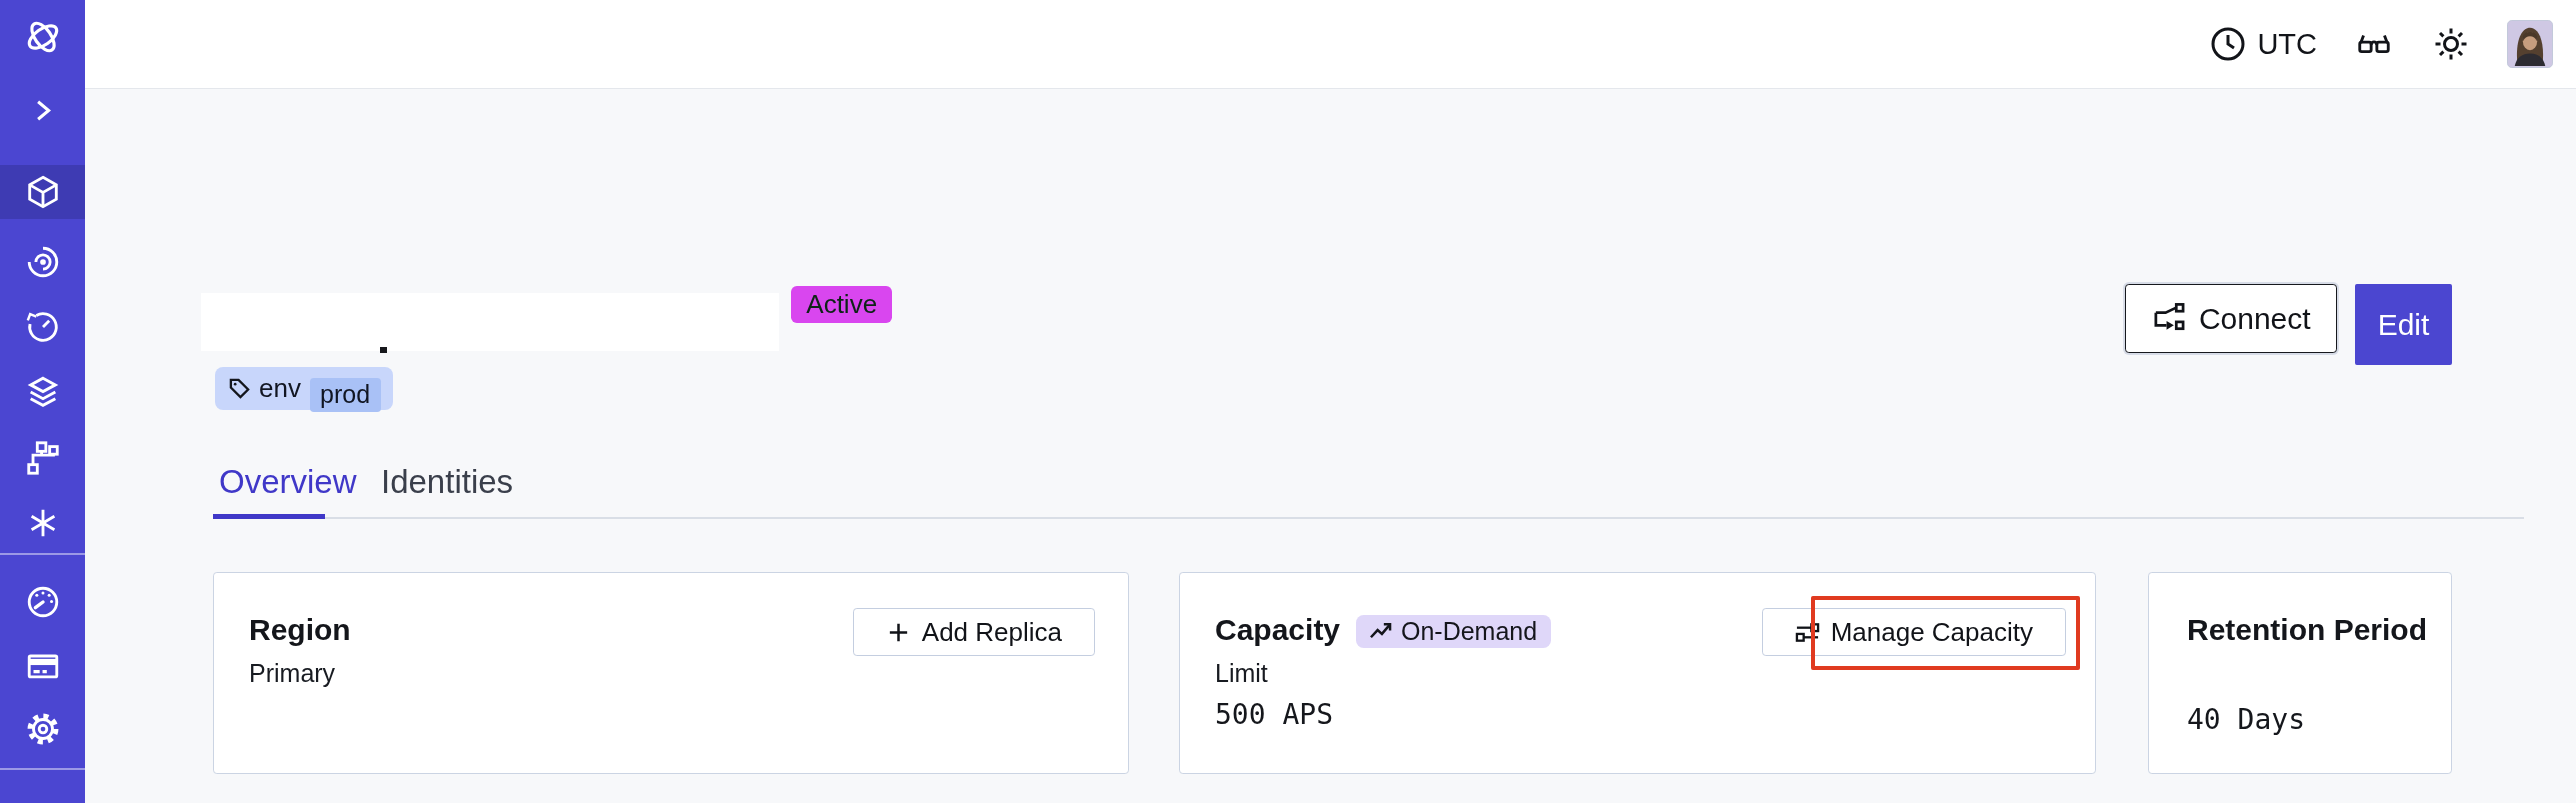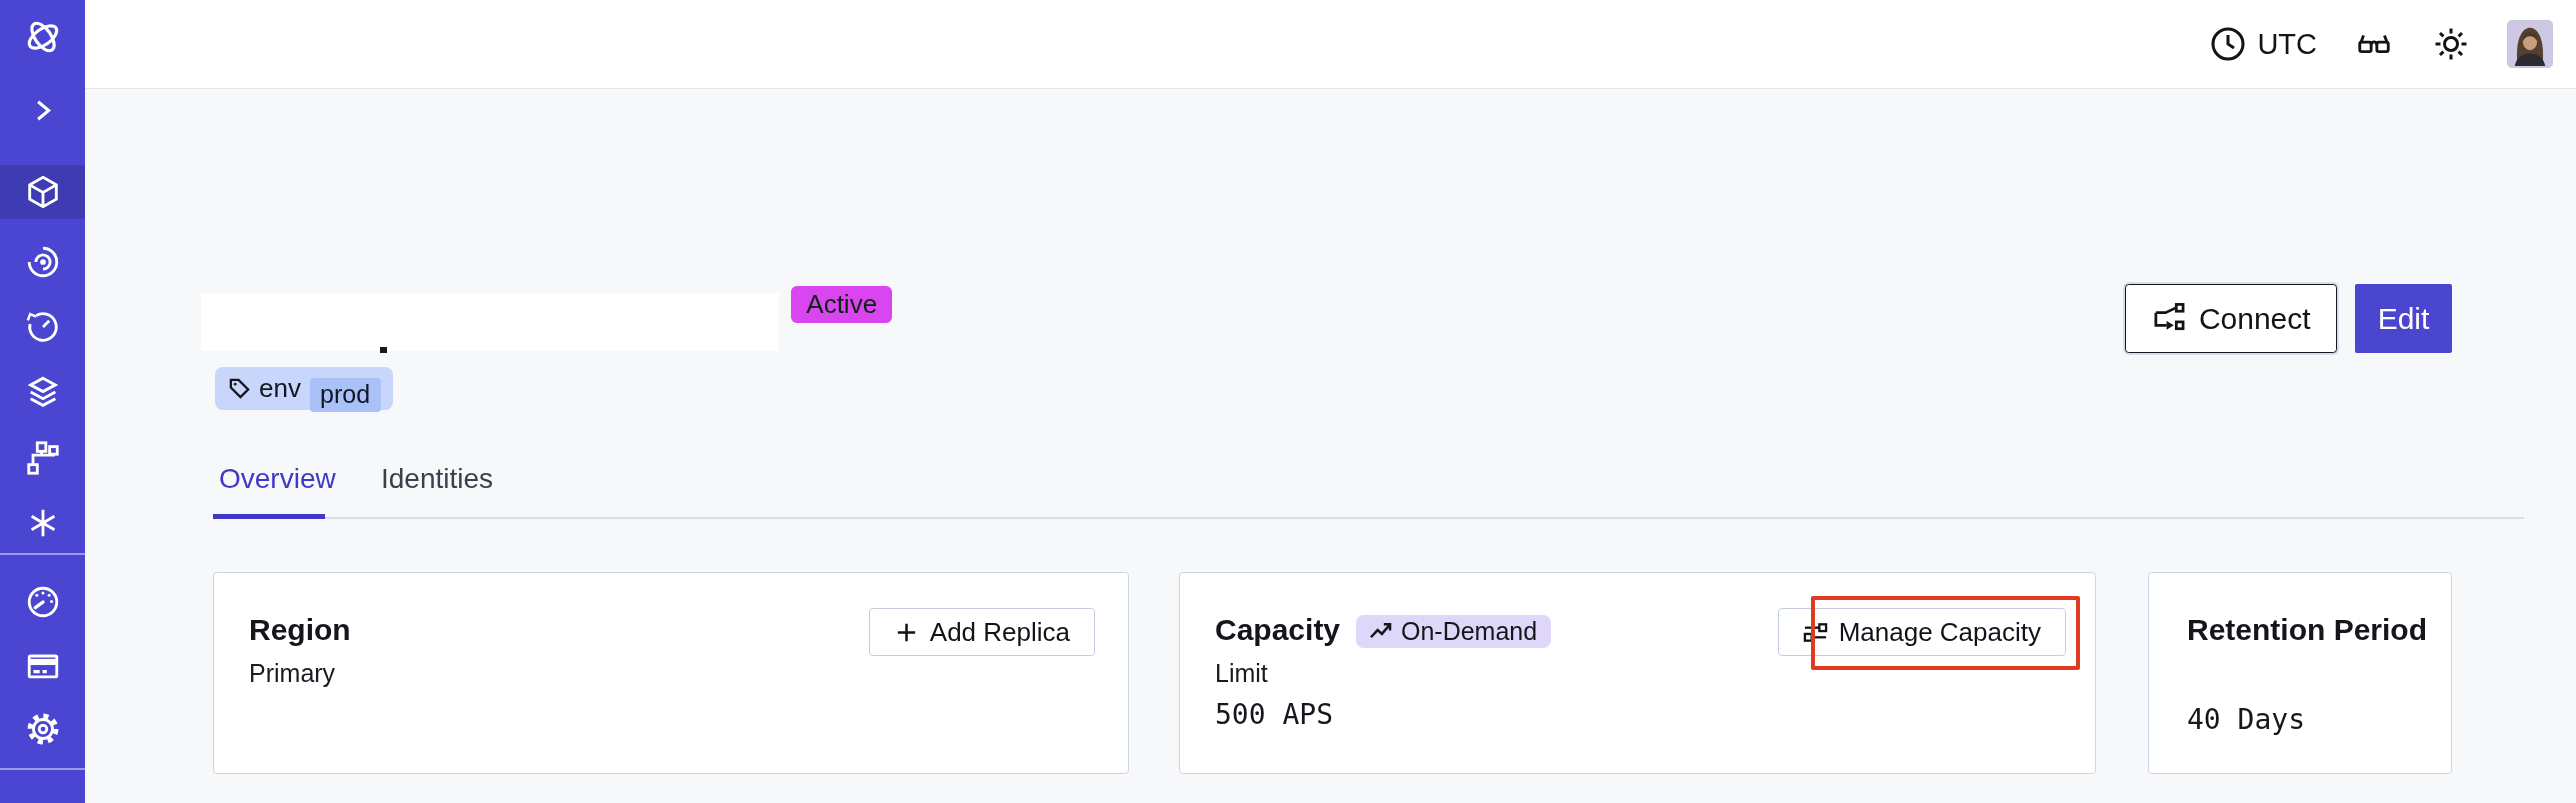--- a/index.html
+++ b/index.html
@@ -37,41 +37,41 @@
               background:#C8D6FB; border-radius:8px; display:flex; align-items:center; gap:8.6px;
               font-size:26px; color:#121622; cursor:pointer; }
   .tag-inner { background:#A9C1F6; border-radius:3.8px; height:34px; padding:0 10.5px;
                display:flex; align-items:center; font-size:25px; color:#101522;margin-top:12px; }
 
   
   .btn-connect { position:absolute; left:2125px; top:284px; width:212px; height:69px;
                  background:#fff; border:1.9px solid #16181D; box-shadow:0 0 0 1.9px #D7DCE7;
                  border-radius:3.8px; display:flex; align-items:center; justify-content:center; gap:12.5px;
                  font-size:30px; font-weight:500; color:#111318; cursor:pointer; }
-  .btn-edit { position:absolute; left:2355px; top:284px; width:97px; height:69px;
+  .btn-edit { position:absolute; left:2355px; top:284px; width:97px; height:81px;
               background:#4B46D0; color:#fff; border:none; border-radius:1.9px;
               display:flex; align-items:center; justify-content:center; font-size:30px; cursor:pointer; }
 
   
-  .tab { position:absolute; top:463px; font-size:28px; cursor:pointer; }
+  .tab { position:absolute; top:463px; font-size:33px; cursor:pointer; }
   .tab.active { color:#4038C8; font-weight:500; }
   .tab.idle { color:#3A3F4B; }
   .tab-underline { position:absolute; left:213px; top:514px; width:112px; height:4.8px; background:#4038C8; }
   .tab-divider { position:absolute; left:213px; top:517px; width:2311px; height:1.9px; background:#D9DEE6; }
 
   
   .card { position:absolute; top:572px; height:202px; background:#fff;
           border:1.9px solid #CBD4E3; border-radius:3.8px; }
   .card-title { position:absolute; left:35px; top:40px; font-size:30px; font-weight:600; color:#14161B; }
   .card-label { position:absolute; left:35px; top:86px; font-size:25px; color:#181B21; }
   .card-value { position:absolute; left:35px; top:125px; font-family:"DejaVu Sans Mono", monospace;
                 font-size:28px; color:#15171C; display:flex; align-items:center; gap:14.4px; }
   .card-btn { position:absolute; height:48px; background:#fff; border:1.9px solid #C4CEE0; border-radius:3.8px;
               display:flex; align-items:center; justify-content:center; gap:10.5px;
-              font-size:26px; color:#111318; cursor:pointer; padding:0 24px; }
+              font-size:26px; color:#111318; cursor:pointer; padding:0 32px; }
   .ondemand { position:absolute; left:176px; top:42px; height:33px; padding:0 13.4px; border-radius:7.7px;
               background:#DFD7F9; color:#15161C; display:flex; align-items:center; gap:8.6px; font-size:25px; }
   .aws-chip { width:42px; height:42px; background:#fff; border:1.9px solid #D8DCE5; border-radius:3.8px;
               display:flex; align-items:center; justify-content:center; }
   .annot { position:absolute; left:631px; top:23px; width:269px; height:74px;
            border:4.8px solid #E03A20; border-radius:1.9px; pointer-events:none; }
 
   svg { display:block; }
 </style>
 </head>

